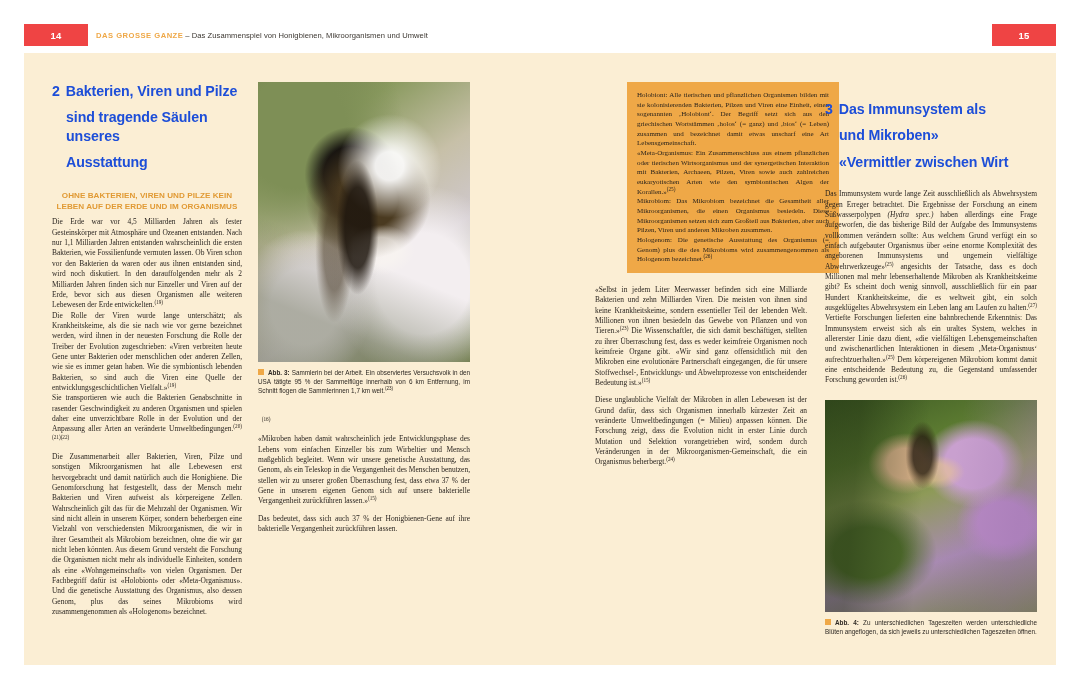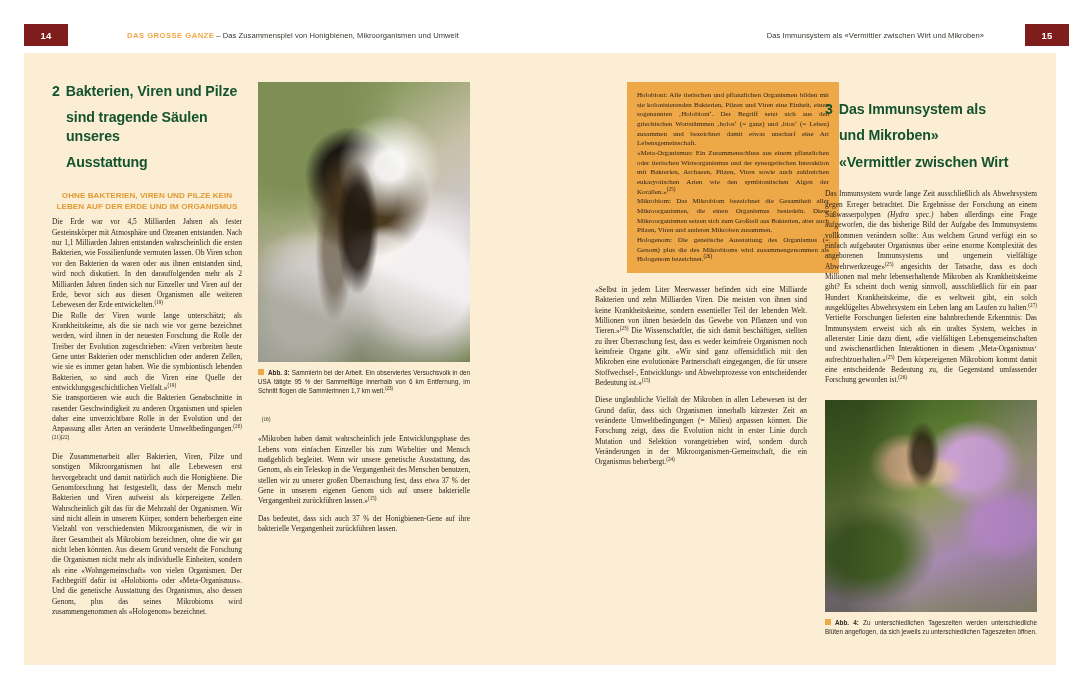--- a/index.html
+++ b/index.html
@@ -17,51 +17,51 @@
   .page-bg{
     position:absolute;left:24px;right:24px;top:53px;bottom:24px;
     background:#fbeed4;
   }
   .page.left .page-bg{left:24px;right:0px;}
   .page.right .page-bg{left:0px;right:24px;}
 
   
   .runhead{position:absolute;top:24px;height:22px;left:0;right:0;}
   .folio{
-    position:absolute;top:0;width:44px;height:22px;background:#7f1d1d;
+    position:absolute;top:0;width:64px;height:22px;background:#ef4444;
     color:#ffffff;font-family:"Liberation Sans",sans-serif;font-weight:bold;
     font-size:9.5px;display:flex;align-items:center;justify-content:center;
     letter-spacing:.3px;
   }
   .page.left .folio{left:24px;}
-  .page.right .folio{right:11px;}
+  .page.right .folio{right:24px;}
   .runtext{
     position:absolute;top:0;height:22px;display:flex;align-items:center;
     font-family:"Liberation Sans",sans-serif;font-size:7.6px;color:#3b3630;
     letter-spacing:.05px;white-space:nowrap;
   }
-  .page.left .runtext{left:96px;margin-left:31px;}
+  .page.left .runtext{left:96px;}
   .page.right .runtext{right:96px;}
   .runtext .em{color:#efa847;font-weight:bold;letter-spacing:.5px;margin-right:2px;}
 
   
   .col{position:absolute;box-sizing:border-box;}
   .body-text{
     font-family:"Liberation Serif",serif;
     font-size:7.45px;line-height:10.35px;
     text-align:justify;color:#241f1b;
     hyphens:auto;
   }
   .body-text p{margin:0 0 7px 0;}
   .body-text p.tight{margin-bottom:0;}
 
   h2.chapter{
     font-family:"Liberation Sans",sans-serif;
     font-size:14.2px;line-height:18.4px;font-weight:bold;
-    color:#14532d;margin:0 0 18px 0;
+    color:#1d4ed8;margin:0 0 18px 0;
     letter-spacing:-.1px;
   }
   h2.chapter .num{margin-right:6px;}
   h2.chapter .ind{display:block;padding-left:14px;margin-top:8px;}
 
   h3.sub{
     font-family:"Liberation Sans",sans-serif;
     font-size:8.1px;line-height:11.4px;font-weight:bold;
     color:#e19a34;margin:0 0 5px 0;letter-spacing:.05px;
     text-transform:uppercase;
@@ -186,21 +186,20 @@
         <p>Das bedeutet, dass sich auch 37 % der Honigbienen-Gene auf ihre bakterielle Vergangenheit zurückführen lassen.</p>
       </div>
     </div>
   </div>
 
   <div class="page right">
     <div class="page-bg"></div>
 
     <div class="runhead">
       <div class="folio">15</div>
-      <div class="runtext">Das Immunsystem als «Vermittler zwischen Wirt und Mikroben»</div>
     </div>
 
     <div class="col" style="left:55px;top:82px;width:212px;">
       <div class="infobox" style="position:relative;width:212px;">
         <p>Holobiont: Alle tierischen und pflanzlichen Organismen bilden mit sie kolonisierenden Bakterien, Pilzen und Viren eine Einheit, einen sogenannten ‚Holobiont‘. Der Begriff setzt sich aus den griechischen Wortstämmen ‚holos‘ (= ganz) und ‚bios‘ (= Leben) zusammen und bezeichnet damit etwas unscharf eine Art Lebensgemeinschaft.</p>
         <p><span>«Meta-Organismus: Ein Zusammenschluss aus einem pflanzlichen oder tierischen Wirtsorganismus und der synergetischen Interaktion mit Bakterien, Archaeen, Pilzen, Viren sowie auch zahlreichen eukaryotischen Arten wie den symbiontischen Algen der Korallen.»</span><sup>(25)</sup></p>
         <p>Mikrobiom: Das Mikrobiom bezeichnet die Gesamtheit aller Mikroorganismen, die einen Organismus besiedeln. Diese Mikroorganismen setzen sich zum Großteil aus Bakterien, aber auch Pilzen, Viren und anderen Mikroben zusammen.</p>
         <p><span>Hologenom: Die genetische Ausstattung des Organismus (= Genom) plus die des Mikrobioms wird zusammengenommen als Hologenom bezeichnet.</span><sup>(26)</sup></p>
       </div>
 

